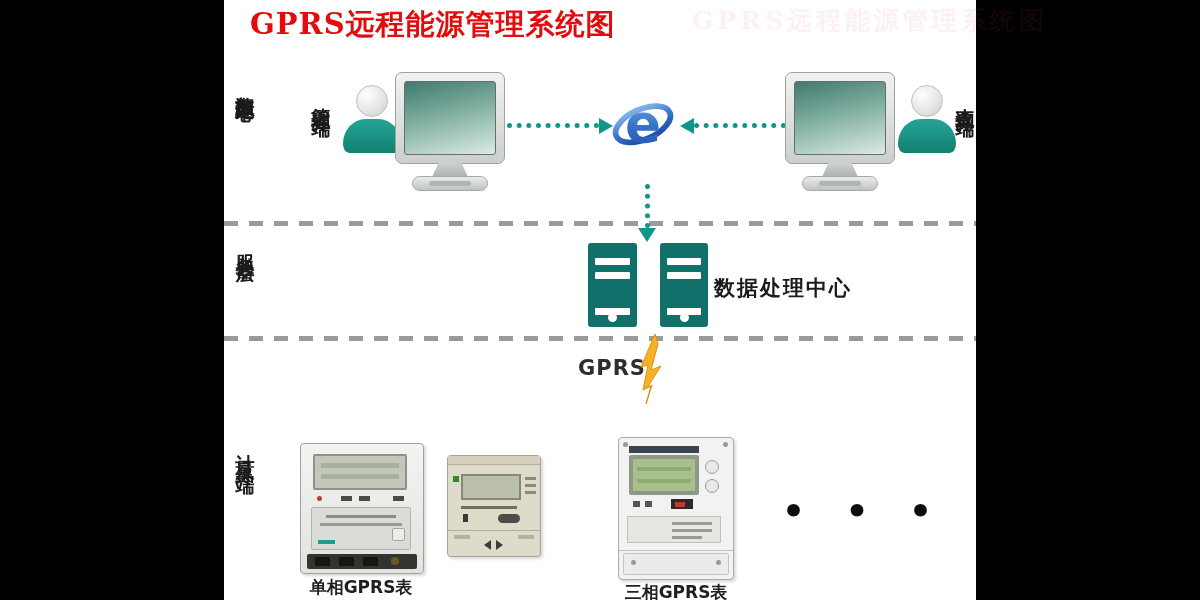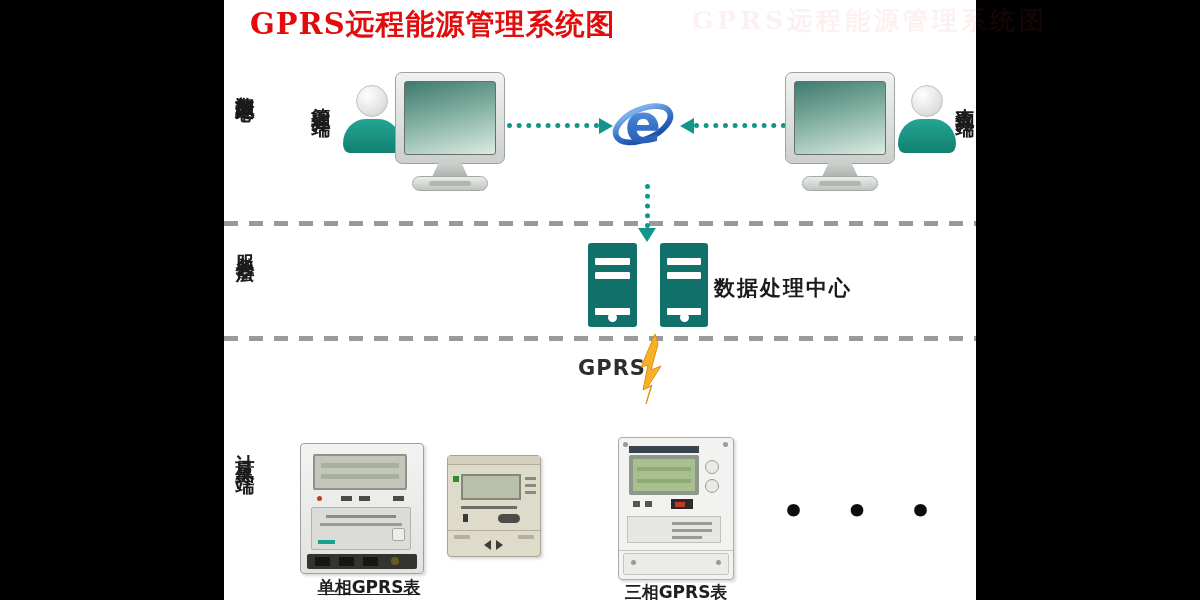--- a/index.html
+++ b/index.html
@@ -160,21 +160,21 @@
         <div class="part" style="left:6px;top:32px;width:17px;height:4px;background:#1aa08e;"></div>
         <div class="part" style="right:5px;top:20px;width:13px;height:13px;background:#ececea;border:1px solid #a5a5a2;border-radius:2px;"></div>
       </div>
       <div class="part" style="left:6px;top:110px;width:110px;height:15px;background:#333331;border-radius:2px;">
         <div class="part" style="left:8px;top:3px;width:15px;height:9px;background:#161614;"></div>
         <div class="part" style="left:32px;top:3px;width:15px;height:9px;background:#161614;"></div>
         <div class="part" style="left:56px;top:3px;width:15px;height:9px;background:#161614;"></div>
         <div class="part" style="left:84px;top:3px;width:8px;height:8px;background:#6b5a1e;border-radius:50%;"></div>
       </div>
     </div>
-    <div class="meter-label" style="left:84px;top:576px;width:122px;text-decoration:underline;">单相GPRS表</div>
+    <div class="meter-label" style="left:76px;top:576px;width:122px;">单相GPRS表</div>
 
     <div class="meter" style="left:223px;top:455px;width:92px;height:100px;background:#dedbca;border-color:#a8a493;">
       <div class="part" style="left:0;top:0;width:100%;height:9px;background:#d3d0bd;border-bottom:1px solid #b3af9e;"></div>
       <div class="part" style="left:5px;top:20px;width:6px;height:6px;background:#2e8b2e;"></div>
       <div class="part" style="left:13px;top:18px;width:60px;height:26px;background:#b9bfa9;border:2px solid #84887a;"></div>
       <div class="part" style="left:77px;top:21px;width:11px;height:3px;background:#8a8a85;"></div>
       <div class="part" style="left:77px;top:28px;width:11px;height:3px;background:#8a8a85;"></div>
       <div class="part" style="left:77px;top:35px;width:11px;height:3px;background:#8a8a85;"></div>
       <div class="part" style="left:13px;top:50px;width:56px;height:3px;background:#6e6e68;"></div>
       <div class="part" style="left:15px;top:58px;width:5px;height:8px;background:#3a3a36;"></div>

